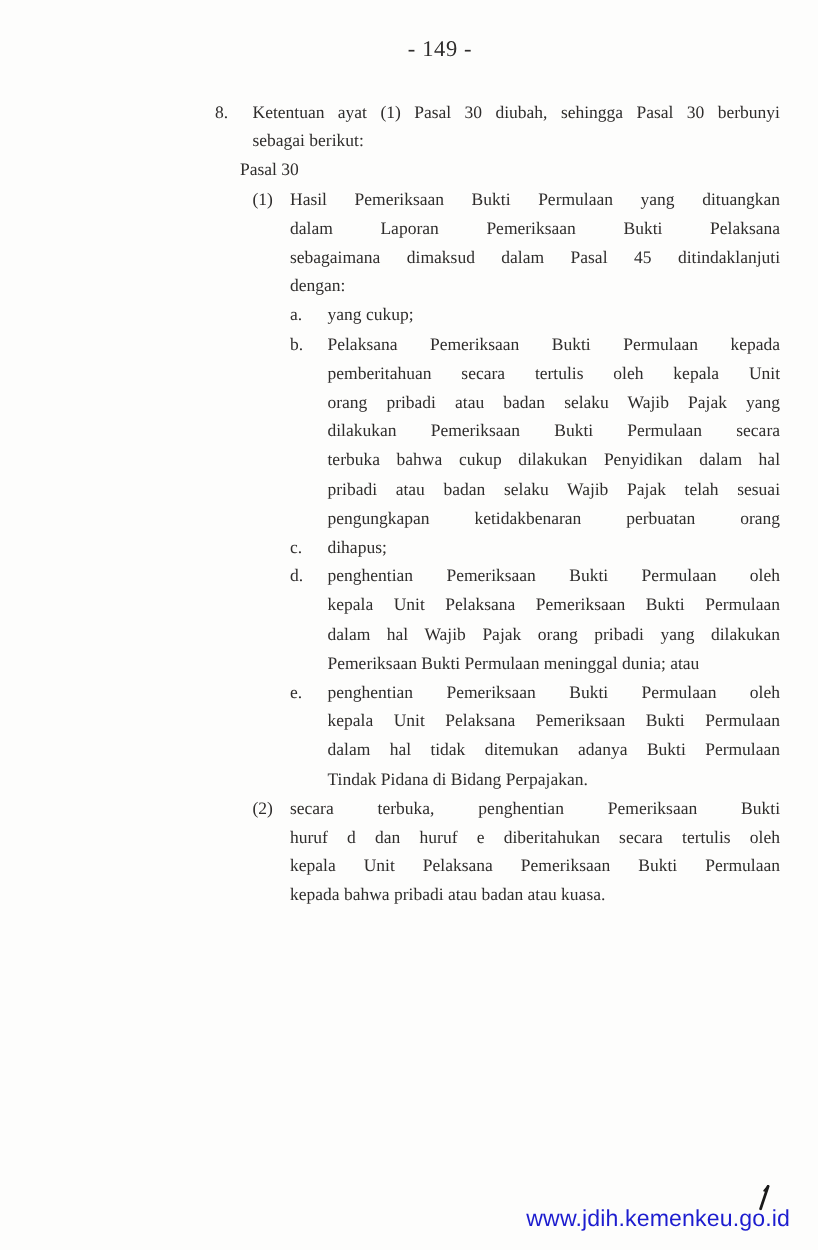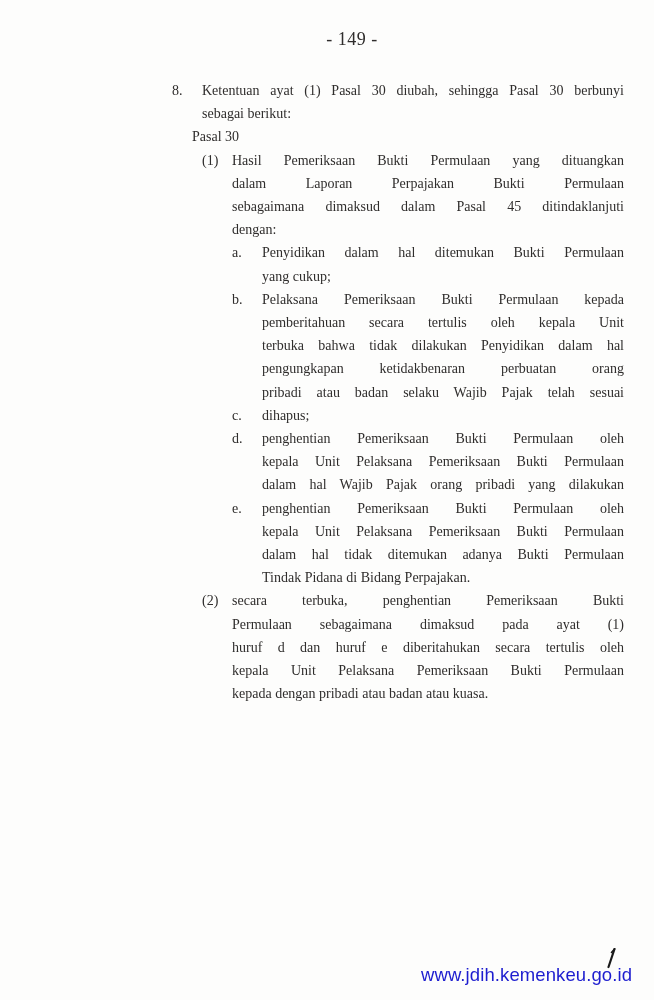--- a/index.html
+++ b/index.html
@@ -45,73 +45,74 @@
       <div id="item-intro">
           <div class="ln">Ketentuan ayat (1) Pasal 30 diubah, sehingga Pasal 30 berbunyi</div>
           <div class="ln last">sebagai berikut:</div>
         </div>
       <div class="section-title">Pasal 30</div>
       <div id="clauses">
           <div class="row">
             <div class="marker">(1)</div>
             <div class="body">
               <div class="ln">Hasil Pemeriksaan Bukti Permulaan yang dituangkan</div>
-              <div class="ln">dalam Laporan Perpajakan Bukti Permulaan</div>
+              <div class="ln">dalam Laporan Pemeriksaan Bukti Pelaksana</div>
               <div class="ln">sebagaimana dimaksud dalam Pasal 45 ditindaklanjuti</div>
               <div class="ln last">dengan:</div>
               <div class="row">
                 <div class="marker">a.</div>
                 <div class="body">
-                  <div class="ln">Penyidikan dalam hal ditemukan Bukti Permulaan</div>
                   <div class="ln last">yang cukup;</div>
                 </div>
               </div>
               <div class="row">
                 <div class="marker">b.</div>
                 <div class="body">
                   <div class="ln">Pelaksana Pemeriksaan Bukti Permulaan kepada</div>
                   <div class="ln">pemberitahuan secara tertulis oleh kepala Unit</div>
-                  <div class="ln">terbuka bahwa tidak dilakukan Penyidikan dalam hal</div>
+                  <div class="ln">orang pribadi atau badan selaku Wajib Pajak yang</div>
+                  <div class="ln">dilakukan Pemeriksaan Bukti Permulaan secara</div>
+                  <div class="ln">terbuka bahwa cukup dilakukan Penyidikan dalam hal</div>
+                  <div class="ln">pribadi atau badan selaku Wajib Pajak telah sesuai</div>
                   <div class="ln">pengungkapan ketidakbenaran perbuatan orang</div>
-                  <div class="ln">pribadi atau badan selaku Wajib Pajak telah sesuai</div>
                 </div>
               </div>
               <div class="row">
                 <div class="marker">c.</div>
                 <div class="body">
                   <div class="ln last">dihapus;</div>
                 </div>
               </div>
               <div class="row">
                 <div class="marker">d.</div>
                 <div class="body">
                   <div class="ln">penghentian Pemeriksaan Bukti Permulaan oleh</div>
                   <div class="ln">kepala Unit Pelaksana Pemeriksaan Bukti Permulaan</div>
                   <div class="ln">dalam hal Wajib Pajak orang pribadi yang dilakukan</div>
+                  <div class="ln last">Pemeriksaan Bukti Permulaan meninggal dunia; atau</div>
                 </div>
               </div>
               <div class="row">
                 <div class="marker">e.</div>
                 <div class="body">
                   <div class="ln">penghentian Pemeriksaan Bukti Permulaan oleh</div>
                   <div class="ln">kepala Unit Pelaksana Pemeriksaan Bukti Permulaan</div>
                   <div class="ln">dalam hal tidak ditemukan adanya Bukti Permulaan</div>
                   <div class="ln last">Tindak Pidana di Bidang Perpajakan.</div>
                 </div>
               </div>
             </div>
           </div>
           <div class="row">
             <div class="marker">(2)</div>
             <div class="body">
               <div class="ln">secara terbuka, penghentian Pemeriksaan Bukti</div>
-              <div class="ln">Permulaan sebagaimana dimaksud pada ayat (1)</div>
               <div class="ln">huruf d dan huruf e diberitahukan secara tertulis oleh</div>
               <div class="ln">kepala Unit Pelaksana Pemeriksaan Bukti Permulaan</div>
-              <div class="ln last">kepada dengan pribadi atau badan atau kuasa.</div>
+              <div class="ln last">kepada bahwa pribadi atau badan atau kuasa.</div>
             </div>
           </div>
         </div>
     </div>
   </div>
 </div>
 
 <a class="footer" href="#" style="color: rgb(29, 29, 207); text-align: right;">www.jdih.kemenkeu.go.id</a>
 
 <svg class="pen-mark" width="16" height="24" viewBox="0 0 16 24">

